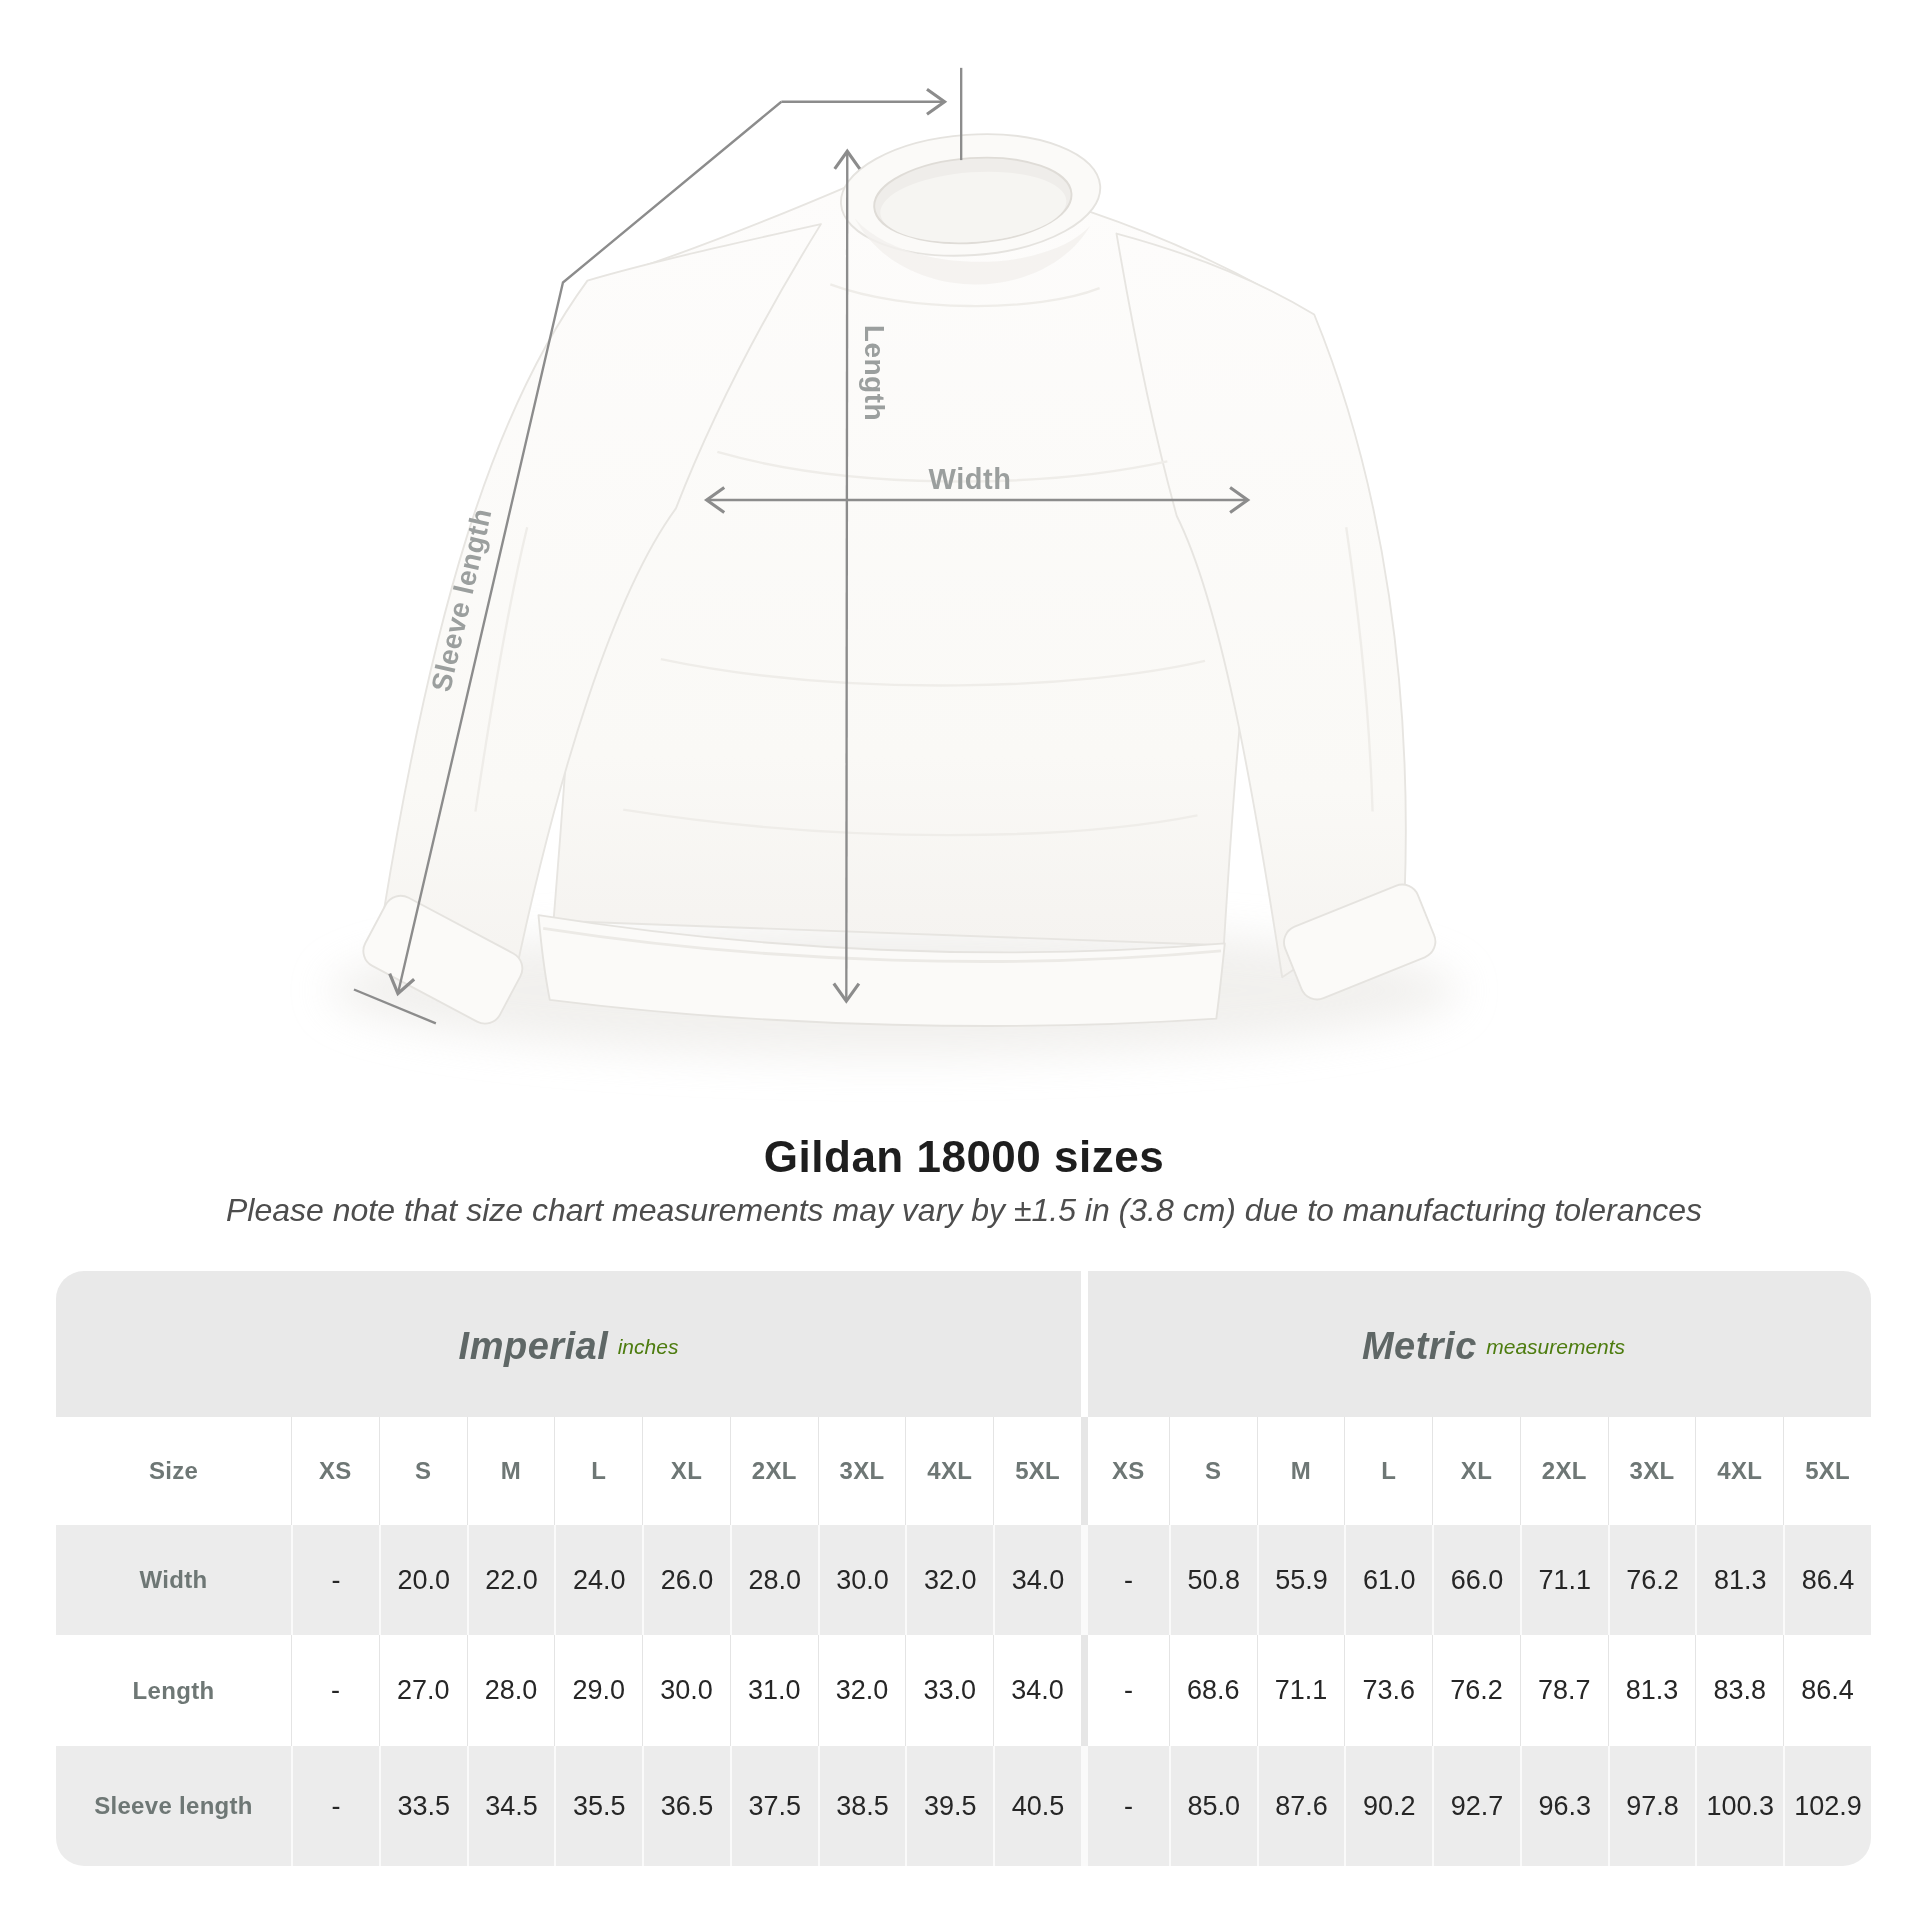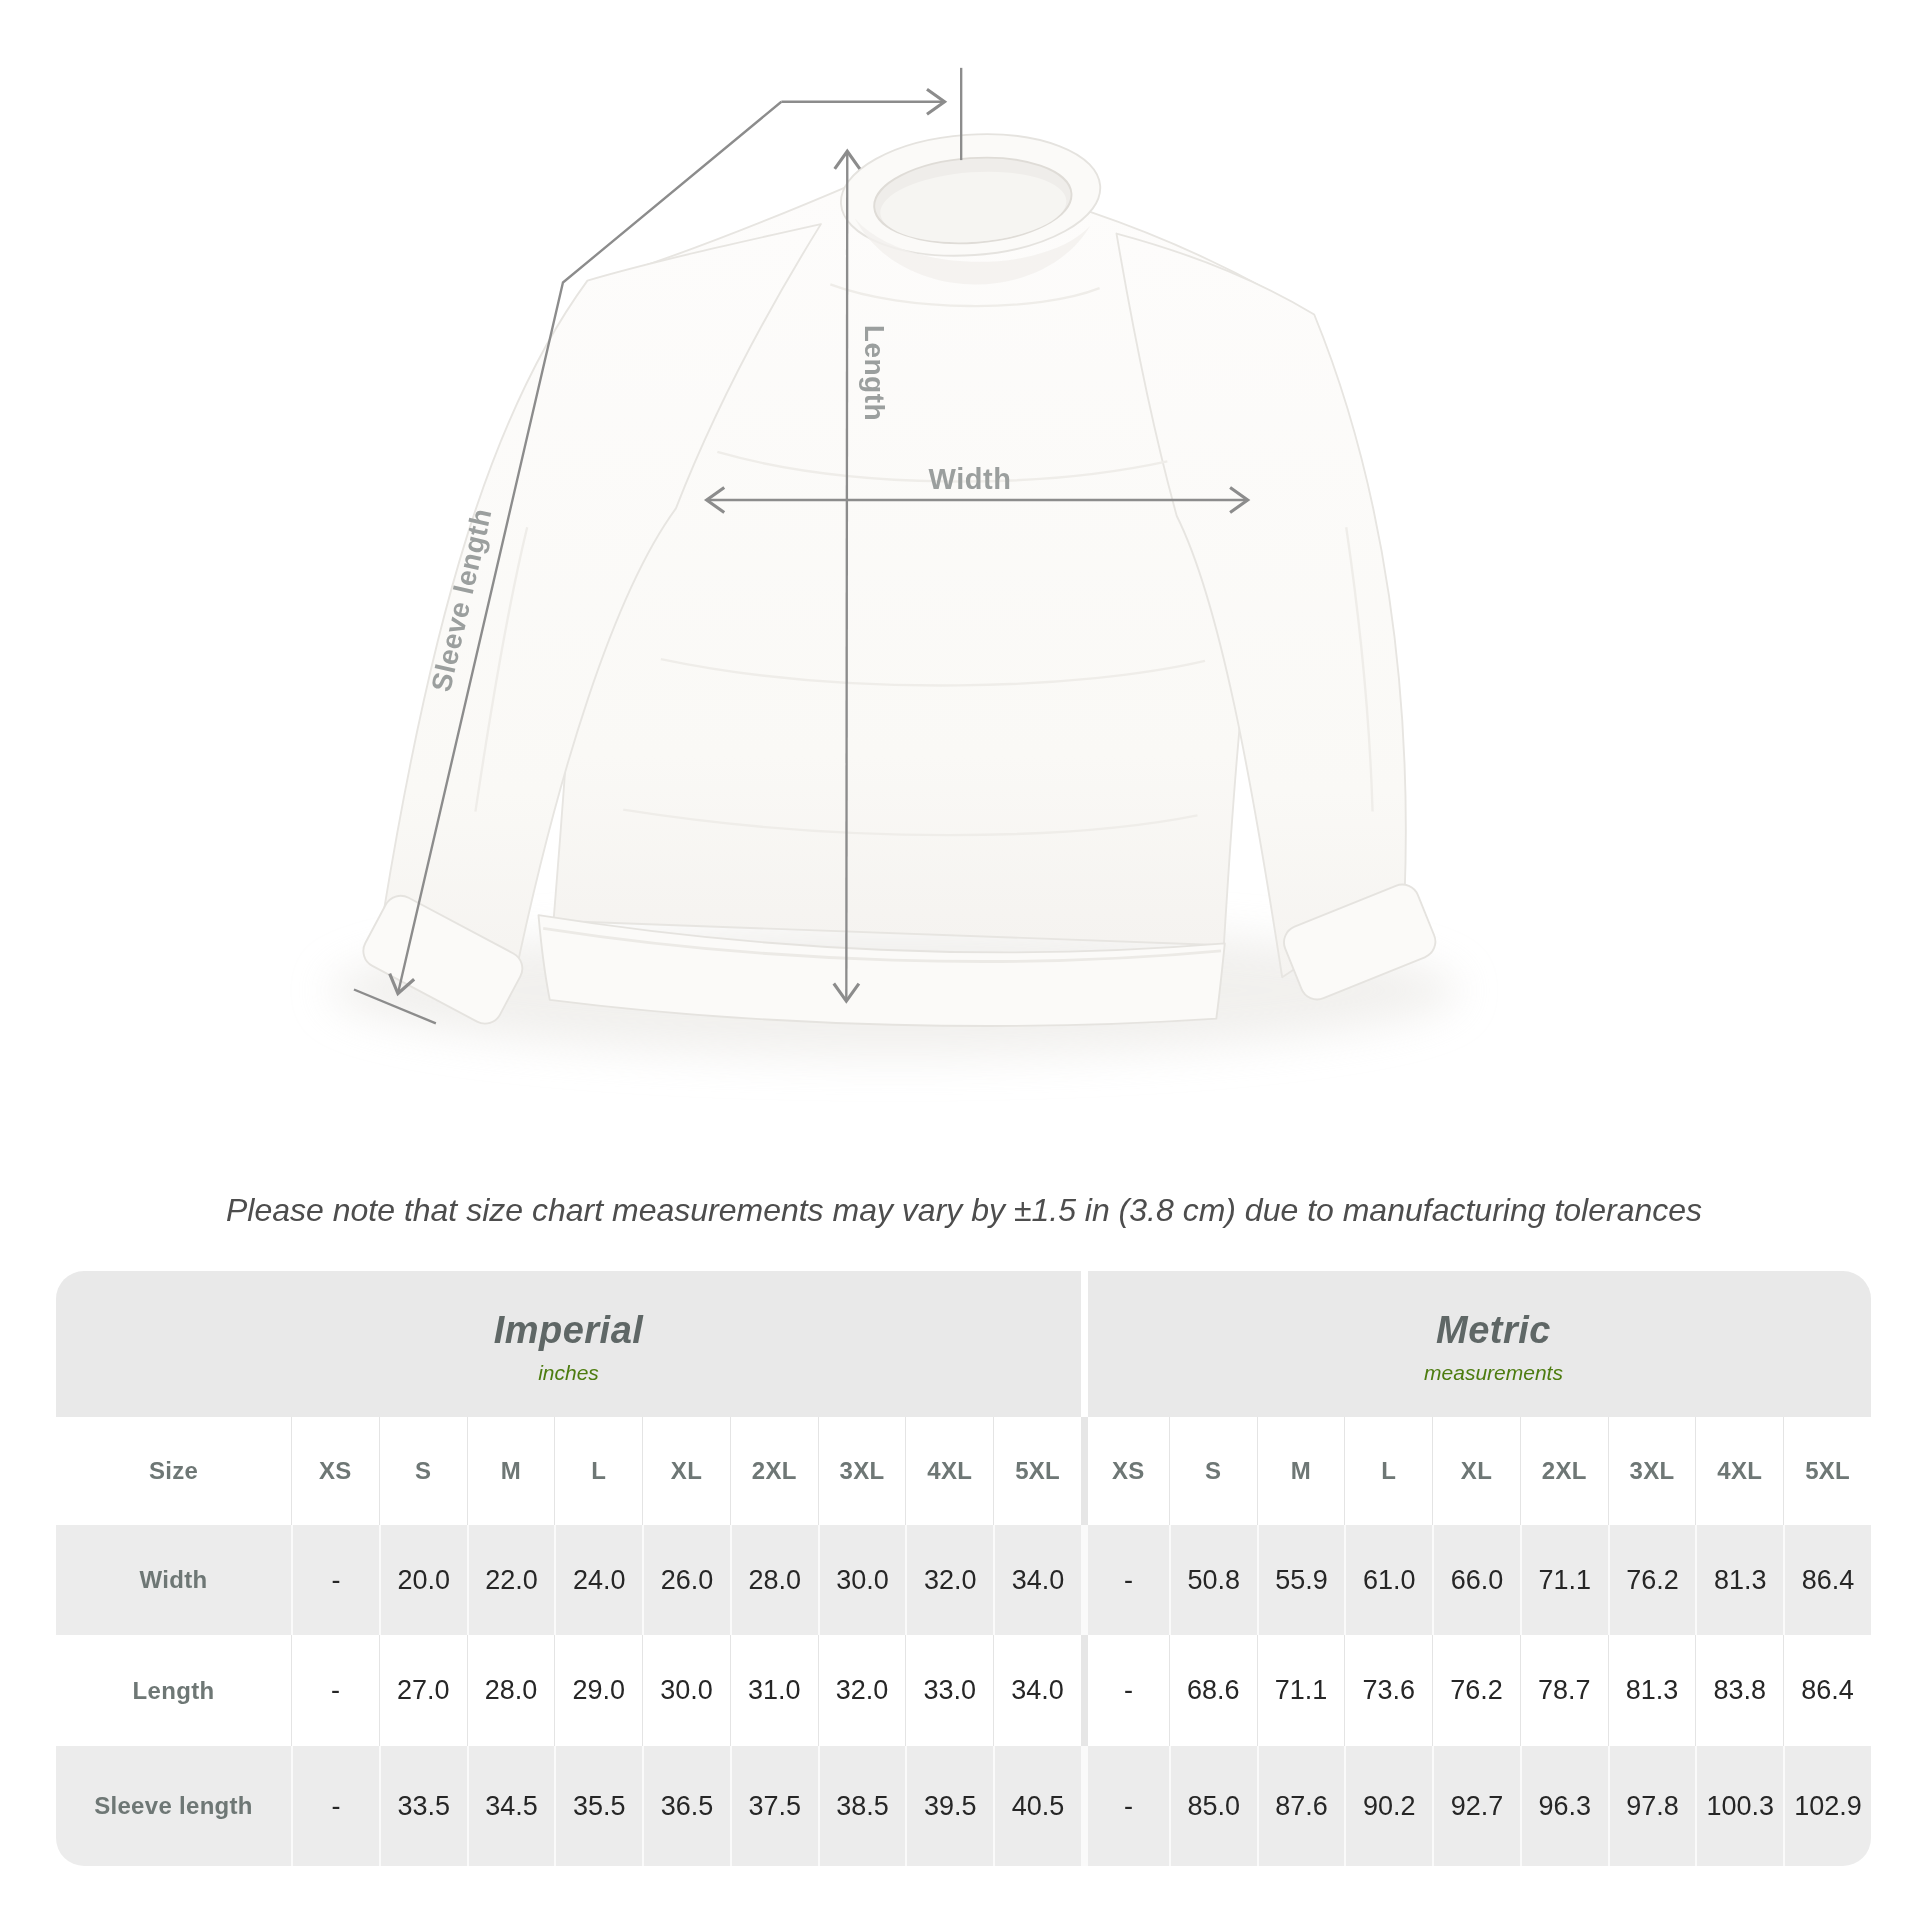--- a/index.html
+++ b/index.html
@@ -26,21 +26,21 @@
   }
   
   .size-table{
     position:absolute;left:56px;top:1271px;width:1815px;height:595px;
     border-radius:28px;overflow:hidden;background:#fff;
     display:grid;
     grid-template-columns:235px repeat(18,1fr);
     grid-template-rows:146px 108px 110px 111px 120px;
   }
   .cell{display:flex;align-items:center;justify-content:center;min-width:0;}
-  .band{background:#e9e9e9;flex-direction:column;gap:9.4px;padding-top:5.6px;}
+  .band{background:#e9e9e9;flex-direction:row;gap:9.4px;padding-top:5.6px;}
   .g-imp{grid-column:1/11;}
   .g-met{grid-column:11/20;border-left:7.5px solid #ffffff;padding-left:28px;}
   .group-label{font-size:38px;font-weight:bold;font-style:italic;color:#5f6766;letter-spacing:0.5px;}
   .group-sublabel{font-size:21px;font-style:italic;color:#4d7c0f;}
   .white{background:#ffffff;}
   .gray{background:#ececec;}
   .white.thin{border-left:1.9px solid #e4e4e4;}
   .white.bnd{border-left:7.5px solid #e6e6e6;}
   .gray.thin{border-left:2.8px solid #fafafa;}
   .gray.bnd{border-left:7.5px solid #fafafa;}
@@ -138,20 +138,21 @@
       <line x1="1021" y1="72" x2="1021" y2="170"></line>
       <path d="M 830 108 L 598 300 L 423 1054" marker-end="url(#arr)"></path>
       <line x1="376" y1="1051" x2="463" y2="1087"></line>
     </g>
   </svg>
 
   <div class="diagram-label length-label">Length</div>
   <div class="diagram-label width-label">Width</div>
   <div class="diagram-label sleeve-label">Sleeve length</div>
 
+  <div class="title">Gildan 18000 sizes</div>
   <div class="subtitle">Please note that size chart measurements may vary by ±1.5 in (3.8 cm) due to manufacturing tolerances</div>
 
   <div class="size-table" id="grid">
     <div class="cell band g-imp">
       <div class="group-label">Imperial</div>
       <div class="group-sublabel">inches</div>
     </div>
     <div class="cell band g-met">
       <div class="group-label">Metric</div>
       <div class="group-sublabel">measurements</div>

